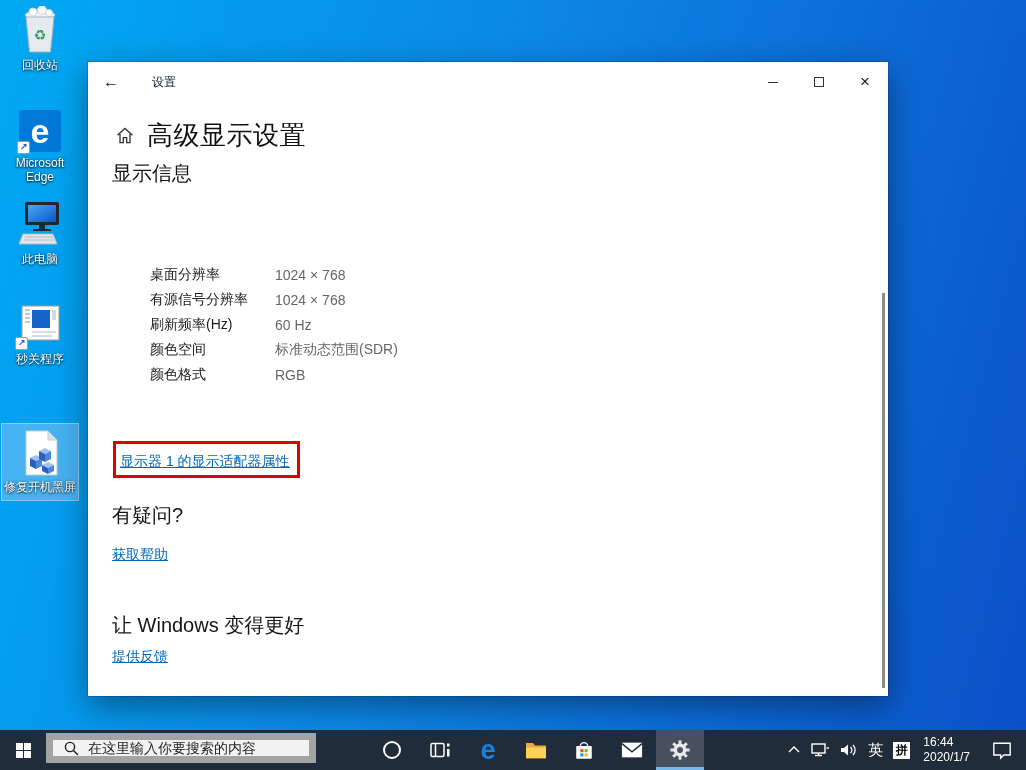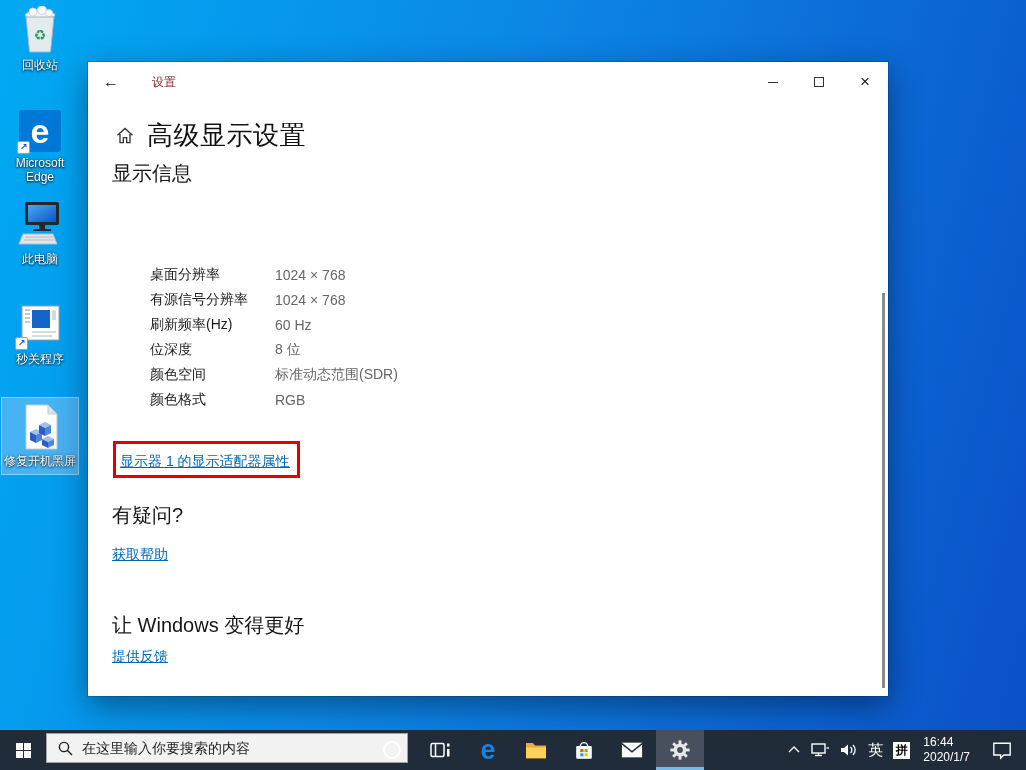--- a/index.html
+++ b/index.html
@@ -11,33 +11,33 @@
   *{margin:0;padding:0;box-sizing:border-box;}
   html,body{width:1026px;height:770px;overflow:hidden;}
   body{font-family:"Liberation Sans","DejaVu Sans",sans-serif;position:relative;
        background:linear-gradient(105deg,var(--desktop-left) 0%,var(--desktop-mid) 45%,var(--desktop-right) 100%);}
 
   
   .desk-icon{position:absolute;width:76px;left:2px;display:flex;flex-direction:column;align-items:center;cursor:default;}
   .desk-icon .art{height:48px;display:flex;align-items:flex-end;justify-content:center;position:relative;}
   .desk-icon .lbl{margin-top:4px;font-size:12px;color:#fff;text-align:center;line-height:14px;
                   text-shadow:0 1px 2px rgba(0,0,0,.85),0 0 3px rgba(0,0,0,.5);}
-  .desk-icon.selected{background:rgba(125,195,245,.55);outline:1px solid rgba(190,225,250,.7);}
+  .desk-icon.selected{background:rgba(125,195,245,.55);outline:1px solid rgba(190,225,250,.7);margin-top:26px;}
   .shortcut-badge{position:absolute;left:-2px;bottom:-2px;width:13px;height:13px;background:#fff;
                   border:1px solid #9aa0a6;border-radius:2px;font-size:9px;line-height:11px;text-align:center;
                   color:#1a56c4;font-weight:bold;}
   .edge-tile{width:42px;height:42px;background:var(--accent);border-radius:3px;color:#fff;
              font-size:34px;font-weight:bold;display:flex;align-items:center;justify-content:center;}
 
   
   .win{position:absolute;left:88px;top:62px;width:800px;height:634px;background:#fff;
        box-shadow:0 10px 30px rgba(0,0,0,.4),0 0 0 1px rgba(0,0,0,.15);}
   .titlebar{position:absolute;top:0;left:0;right:0;height:40px;background:#fff;display:flex;align-items:center;}
   .back-btn{width:46px;height:40px;display:flex;align-items:center;justify-content:center;font-size:16px;color:#111;}
-  .win-title{font-size:12px;color:#7f1d1d;margin-left:18px;}
+  .win-title{font-size:12px;color:#0f172a;margin-left:18px;}
   .caption-btns{position:absolute;right:0;top:0;display:flex;}
   .cap{width:46px;height:40px;display:flex;align-items:center;justify-content:center;}
   .cap .min-glyph{width:10px;height:1px;background:#333;}
   .cap .max-glyph{width:10px;height:10px;border:1px solid #333;}
   .cap .close-glyph{font-size:17px;font-weight:300;color:#222;line-height:10px;}
 
   .content{position:absolute;left:24px;top:40px;right:24px;bottom:0;}
   .h1-row{position:absolute;top:16px;left:0;display:flex;align-items:center;}
   .home-ic{width:20px;height:20px;margin:0 12px 0 3px;}
   .page-title{font-size:26px;font-weight:400;color:#111;letter-spacing:.5px;}
@@ -62,22 +62,22 @@
 
   .scroll-thumb{position:absolute;right:3px;top:231px;width:3px;height:395px;background:#8a8a8a;}
 
   
   .taskbar{position:absolute;left:0;bottom:0;width:1026px;height:40px;background:var(--taskbar-bg);
            display:flex;align-items:center;color:#fff;}
   .tb-btn{height:40px;display:flex;align-items:center;justify-content:center;}
   .start-btn{width:46px;}
   .start-logo{display:grid;grid-template-columns:7px 7px;grid-template-rows:7px 7px;gap:1px;}
   .start-logo div{background:#fff;}
-  .search-box{position:absolute;left:46px;top:3px;width:362px;height:30px;background:#f2f2f2;
-              display:flex;align-items:center;border:1px solid #a3a3a3;}
+  .search-box{position:absolute;left:46px;top:3px;width:270px;height:30px;background:#f2f2f2;
+              display:flex;align-items:center;border:7px solid #a3a3a3;}
   .search-box svg{margin:0 9px 0 11px;flex:0 0 auto;}
   .search-box input{border:none;outline:none;background:transparent;font-size:14px;color:#1f1f1f;width:260px;
                     font-family:inherit;}
   .search-box input::placeholder{color:#1f1f1f;opacity:1;}
   .tb-icons{position:absolute;left:368px;top:0;display:flex;}
   .tb-icons .tb-btn{width:48px;}
   .tb-btn.active{background:var(--taskbar-active-bg);box-shadow:inset 0 -3px 0 var(--taskbar-underline);}
   .edge-glyph{color:#1584e0;font-size:27px;font-weight:bold;line-height:27px;}
   .tray{position:absolute;right:0;top:0;height:40px;display:flex;align-items:center;}
   .tray-item{height:40px;display:flex;align-items:center;justify-content:center;padding:0 5px;}
@@ -211,24 +211,20 @@
       </div>
       <div class="prop-row">
         <div class="prop-label">有源信号分辨率</div>
         <div class="prop-value">1024 × 768</div>
       </div>
       <div class="prop-row">
         <div class="prop-label">刷新频率(Hz)</div>
         <div class="prop-value">60 Hz</div>
       </div>
       <div class="prop-row">
-        <div class="prop-label">位深度</div>
-        <div class="prop-value">8 位</div>
-      </div>
-      <div class="prop-row">
         <div class="prop-label">颜色空间</div>
         <div class="prop-value">标准动态范围(SDR)</div>
       </div>
       <div class="prop-row">
         <div class="prop-label">颜色格式</div>
         <div class="prop-value">RGB</div>
       </div>
     </div>
 
     <div class="adapter-box">

